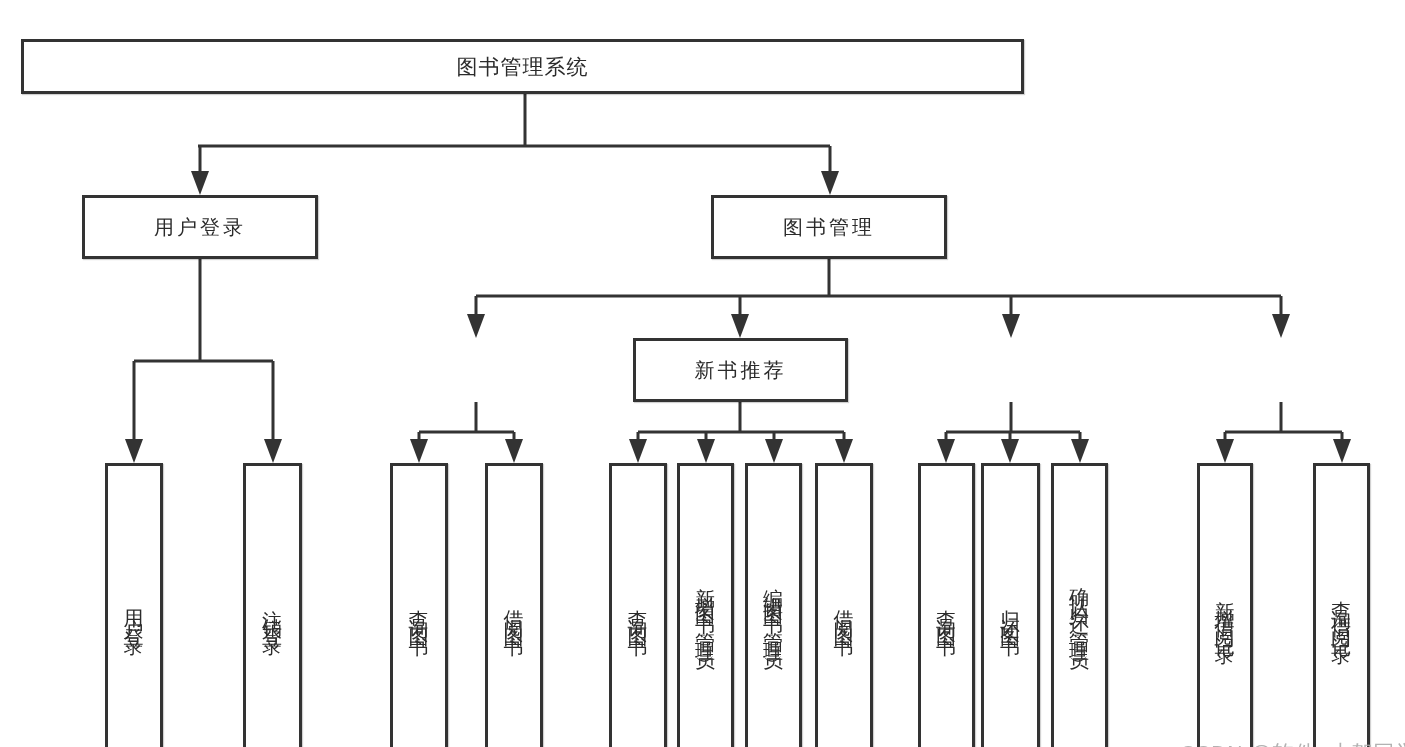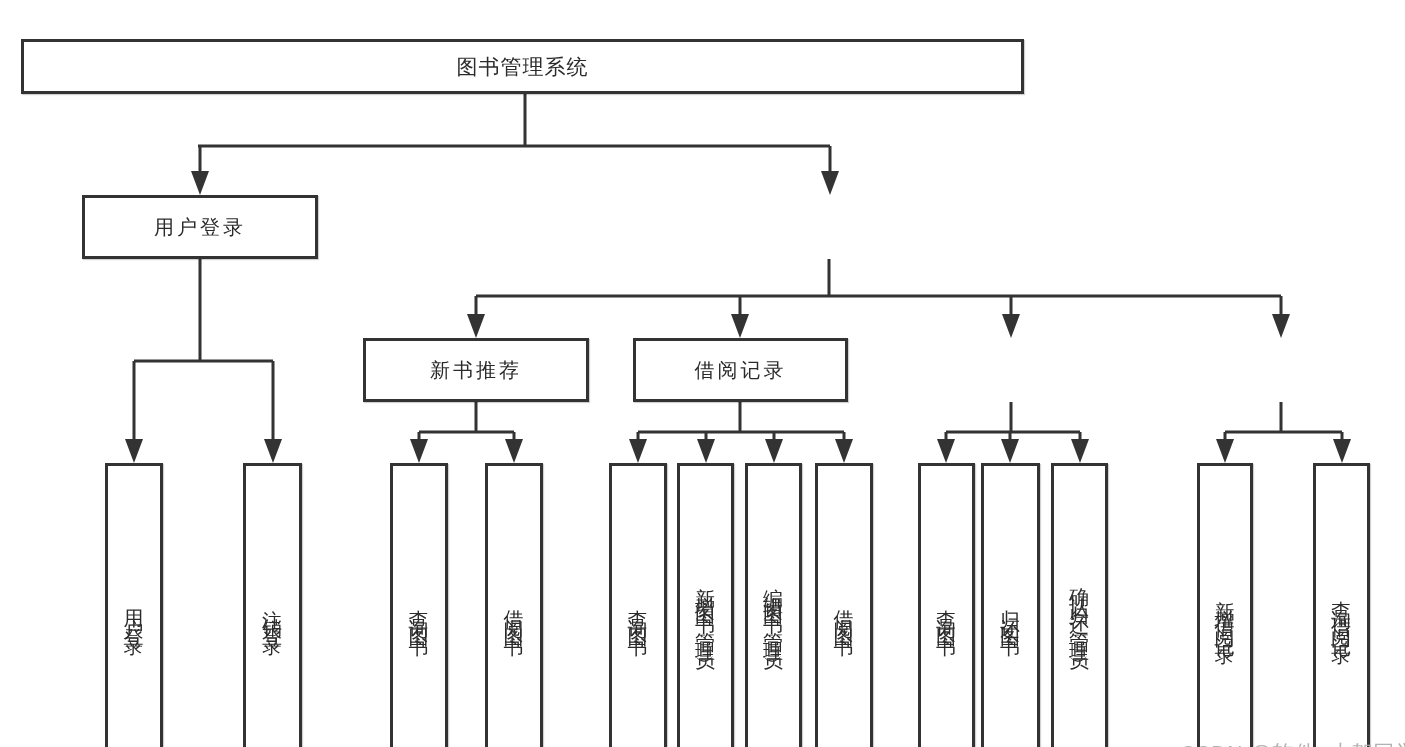--- a/index.html
+++ b/index.html
@@ -82,23 +82,23 @@
       <polygon points="1010,437 1001,413 1019,413"></polygon>
       <polygon points="1080,437 1071,413 1089,413"></polygon>
       <polygon points="1225,437 1216,413 1234,413"></polygon>
       <polygon points="1342,437 1333,413 1351,413"></polygon>
     </g>
   </svg>
 
   <div class="box hbox rootbox" style="left:21px;top:13px;width:1003px;height:55px">图书管理系统</div>
 
   <div class="box hbox" style="left:82px;top:169px;width:236px;height:64px">用户登录</div>
+  <div class="box hbox" style="left:711px;top:169px;width:236px;height:64px">图书管理</div>
 
-  <div class="box hbox" style="left:363px;top:312px;width:226px;height:64px">新书推荐</div>
-  <div class="box hbox" style="left:633px;top:312px;width:215px;height:64px">借阅记录</div>
+  <div class="box hbox" style="left:633px;top:312px;width:215px;height:64px">新书推荐</div>
 
   <div class="box vbox" style="left:105px;top:437px;width:58px;height:298px">用户登录</div>
   <div class="box vbox" style="left:243px;top:437px;width:59px;height:298px">注销登录</div>
 
   <div class="box vbox" style="left:390px;top:437px;width:58px;height:298px">查询图书</div>
   <div class="box vbox" style="left:485px;top:437px;width:58px;height:298px">借阅图书</div>
 
   <div class="box vbox" style="left:609px;top:437px;width:58px;height:298px">查询图书</div>
   <div class="box vbox" style="left:677px;top:437px;width:57px;height:298px">新增图书（管理员）</div>
   <div class="box vbox" style="left:745px;top:437px;width:57px;height:298px">编辑图书（管理员）</div>

